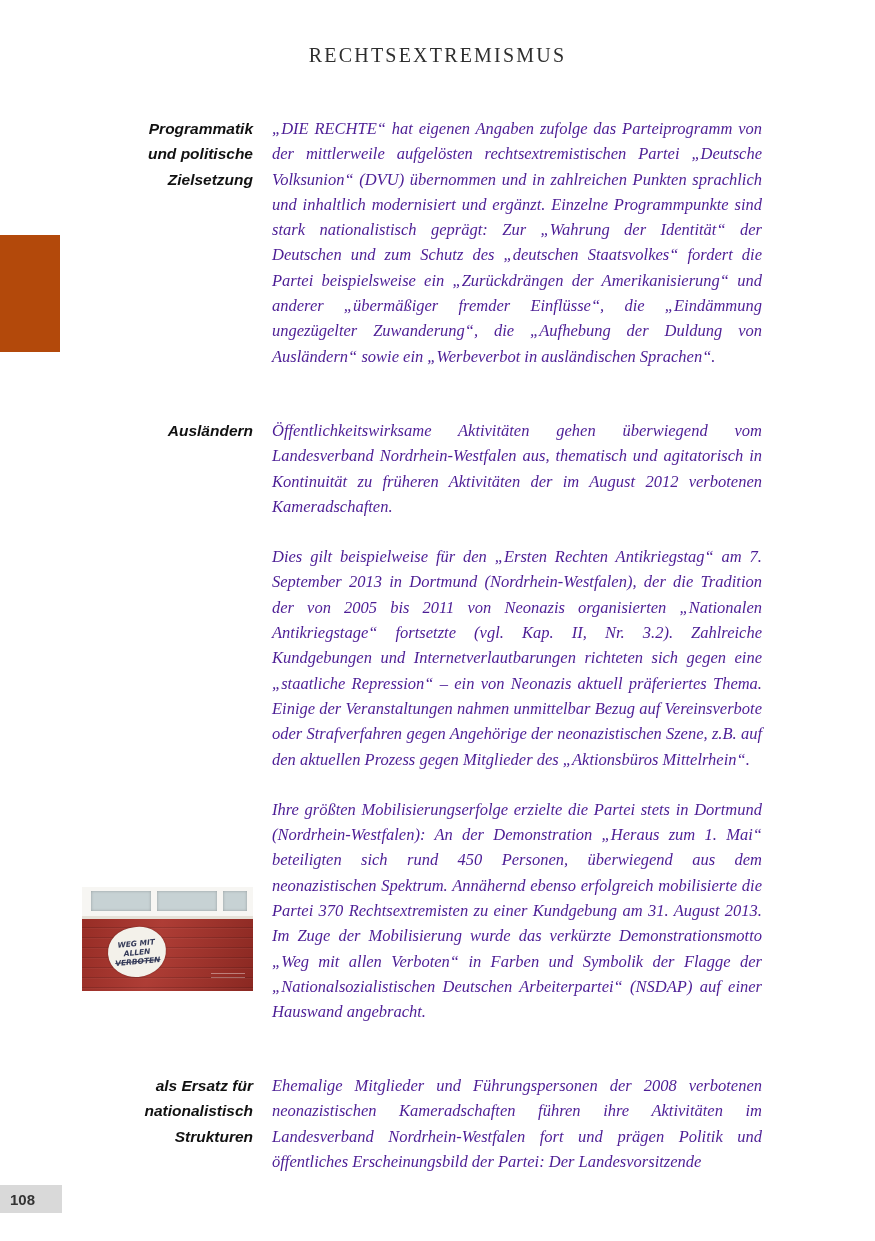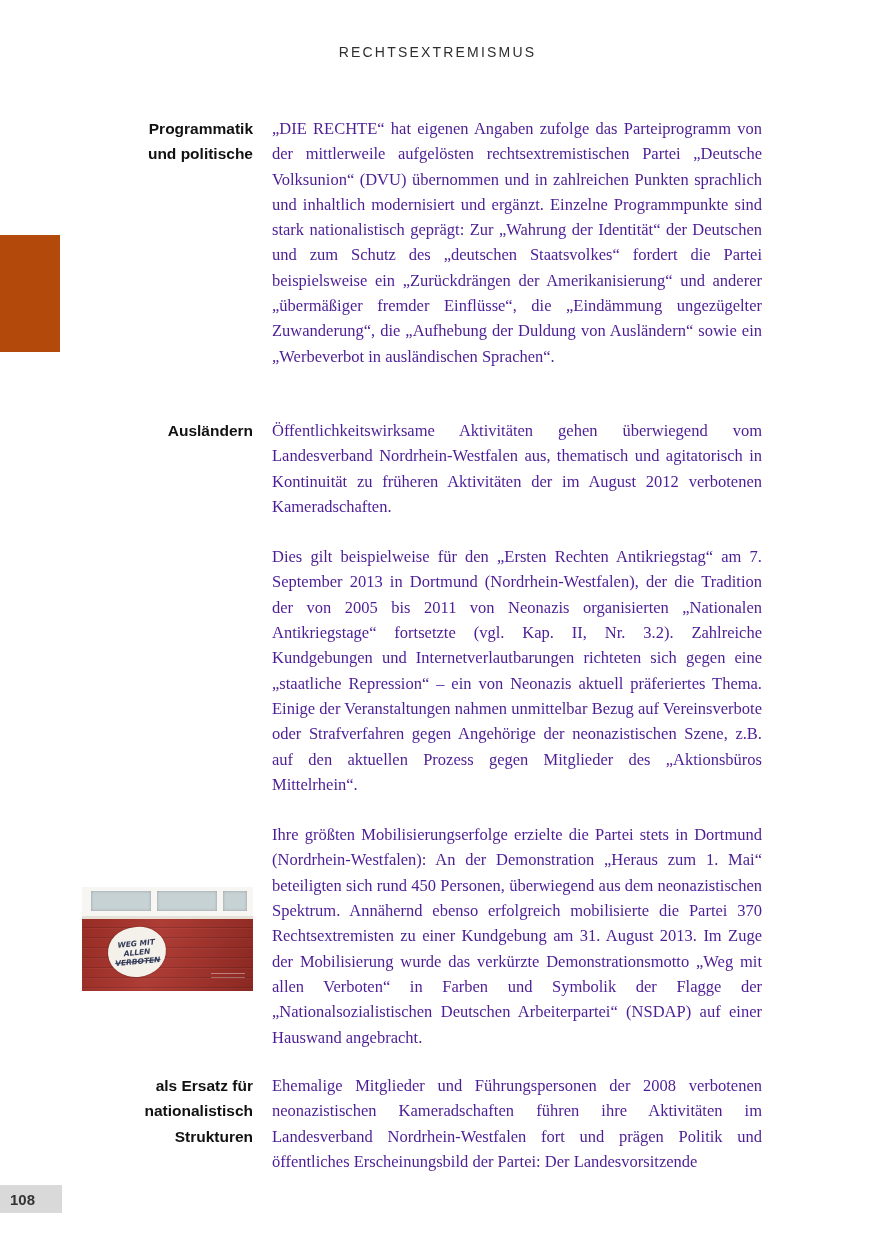--- a/index.html
+++ b/index.html
@@ -14,42 +14,43 @@
     background: #ffffff;
     overflow: hidden;
   }
 
   .page-header {
     position: absolute;
     top: 44px;
     left: 0;
     width: 100%;
     text-align: center;
-    font-family: Liberation Sans, sans-serif;
-    font-size: 14px;
+    font-family: Liberation Serif, serif;
+    font-size: 20px;
     letter-spacing: 2.2px;
     color: #2e2e2e;
   }
 
   .chapter-tab {
     position: absolute;
     left: 0;
     top: 235px;
     width: 60px;
     height: 117px;
     background: #b3490b;
   }
 
   .section {
     position: absolute;
     left: 0;
     width: 762px;
     display: grid;
     grid-template-columns: 253px 490px;
     column-gap: 19px;
+    font-style: italic;
   }
   #section-0 { top: 116px; }
   #section-1 { top: 418px; }
   #section-2 { top: 1073px; }
 
   .section-label {
     font-family: "Liberation Sans", sans-serif;
     font-weight: bold;
     font-size: 15.5px;
     line-height: 25.3px;
@@ -164,20 +165,21 @@
 <div class="page">
 
   <div class="page-header">RECHTSEXTREMISMUS</div>
 
   <div class="chapter-tab"></div>
 
   <div class="section" id="section-0">
     <div class="section-label">
       <div>Programmatik</div>
       <div>und politische</div>
+      <div>Zielsetzung</div>
     </div>
     <div class="section-body">
       <p>„DIE RECHTE“ hat eigenen Angaben zufolge das Parteiprogramm von der mittlerweile aufgelösten rechtsextremistischen Partei „Deutsche Volksunion“ (DVU) übernommen und in zahlreichen Punkten sprachlich und inhaltlich modernisiert und ergänzt. Einzelne Programmpunkte sind stark nationalistisch geprägt: Zur „Wahrung der Identität“ der Deutschen und zum Schutz des „deutschen Staatsvolkes“ fordert die Partei beispielsweise ein „Zurückdrängen der Amerikanisierung“ und anderer „übermäßiger fremder Einflüsse“, die „Eindämmung ungezügelter Zuwanderung“, die „Aufhebung der Duldung von Ausländern“ sowie ein „Werbeverbot in ausländischen Sprachen“.</p>
     </div>
   </div>
 
   <div class="section" id="section-1">
     <div class="section-label">
       <div>Ausländern</div>
     </div>

